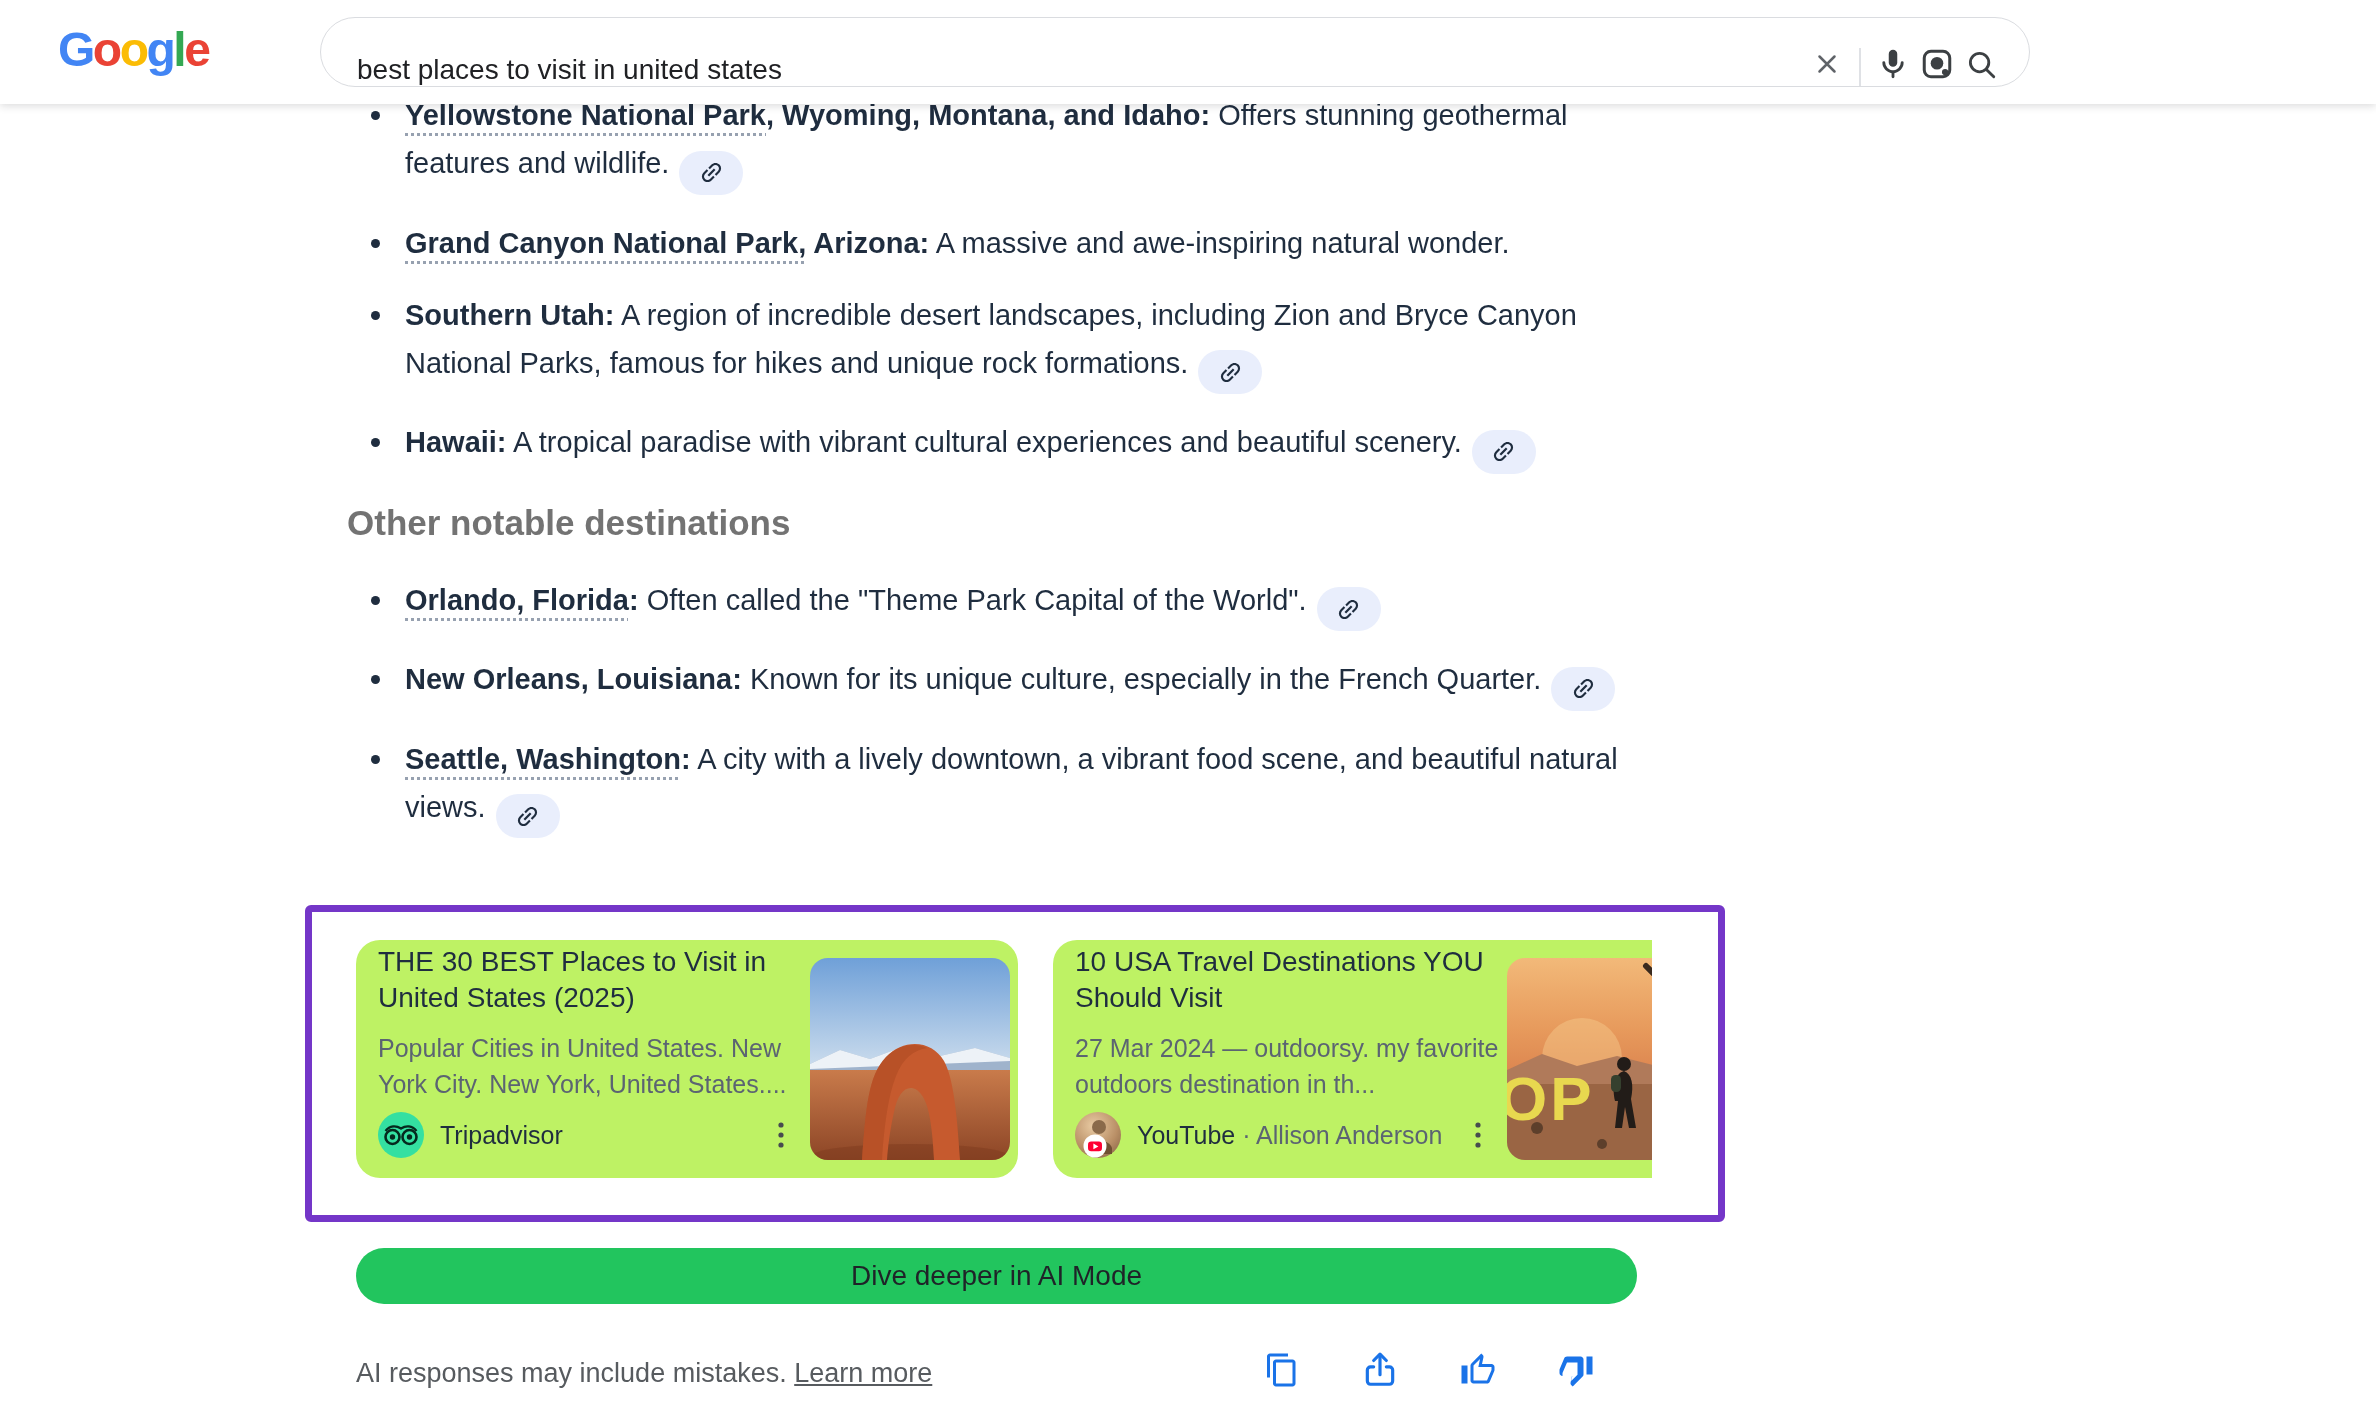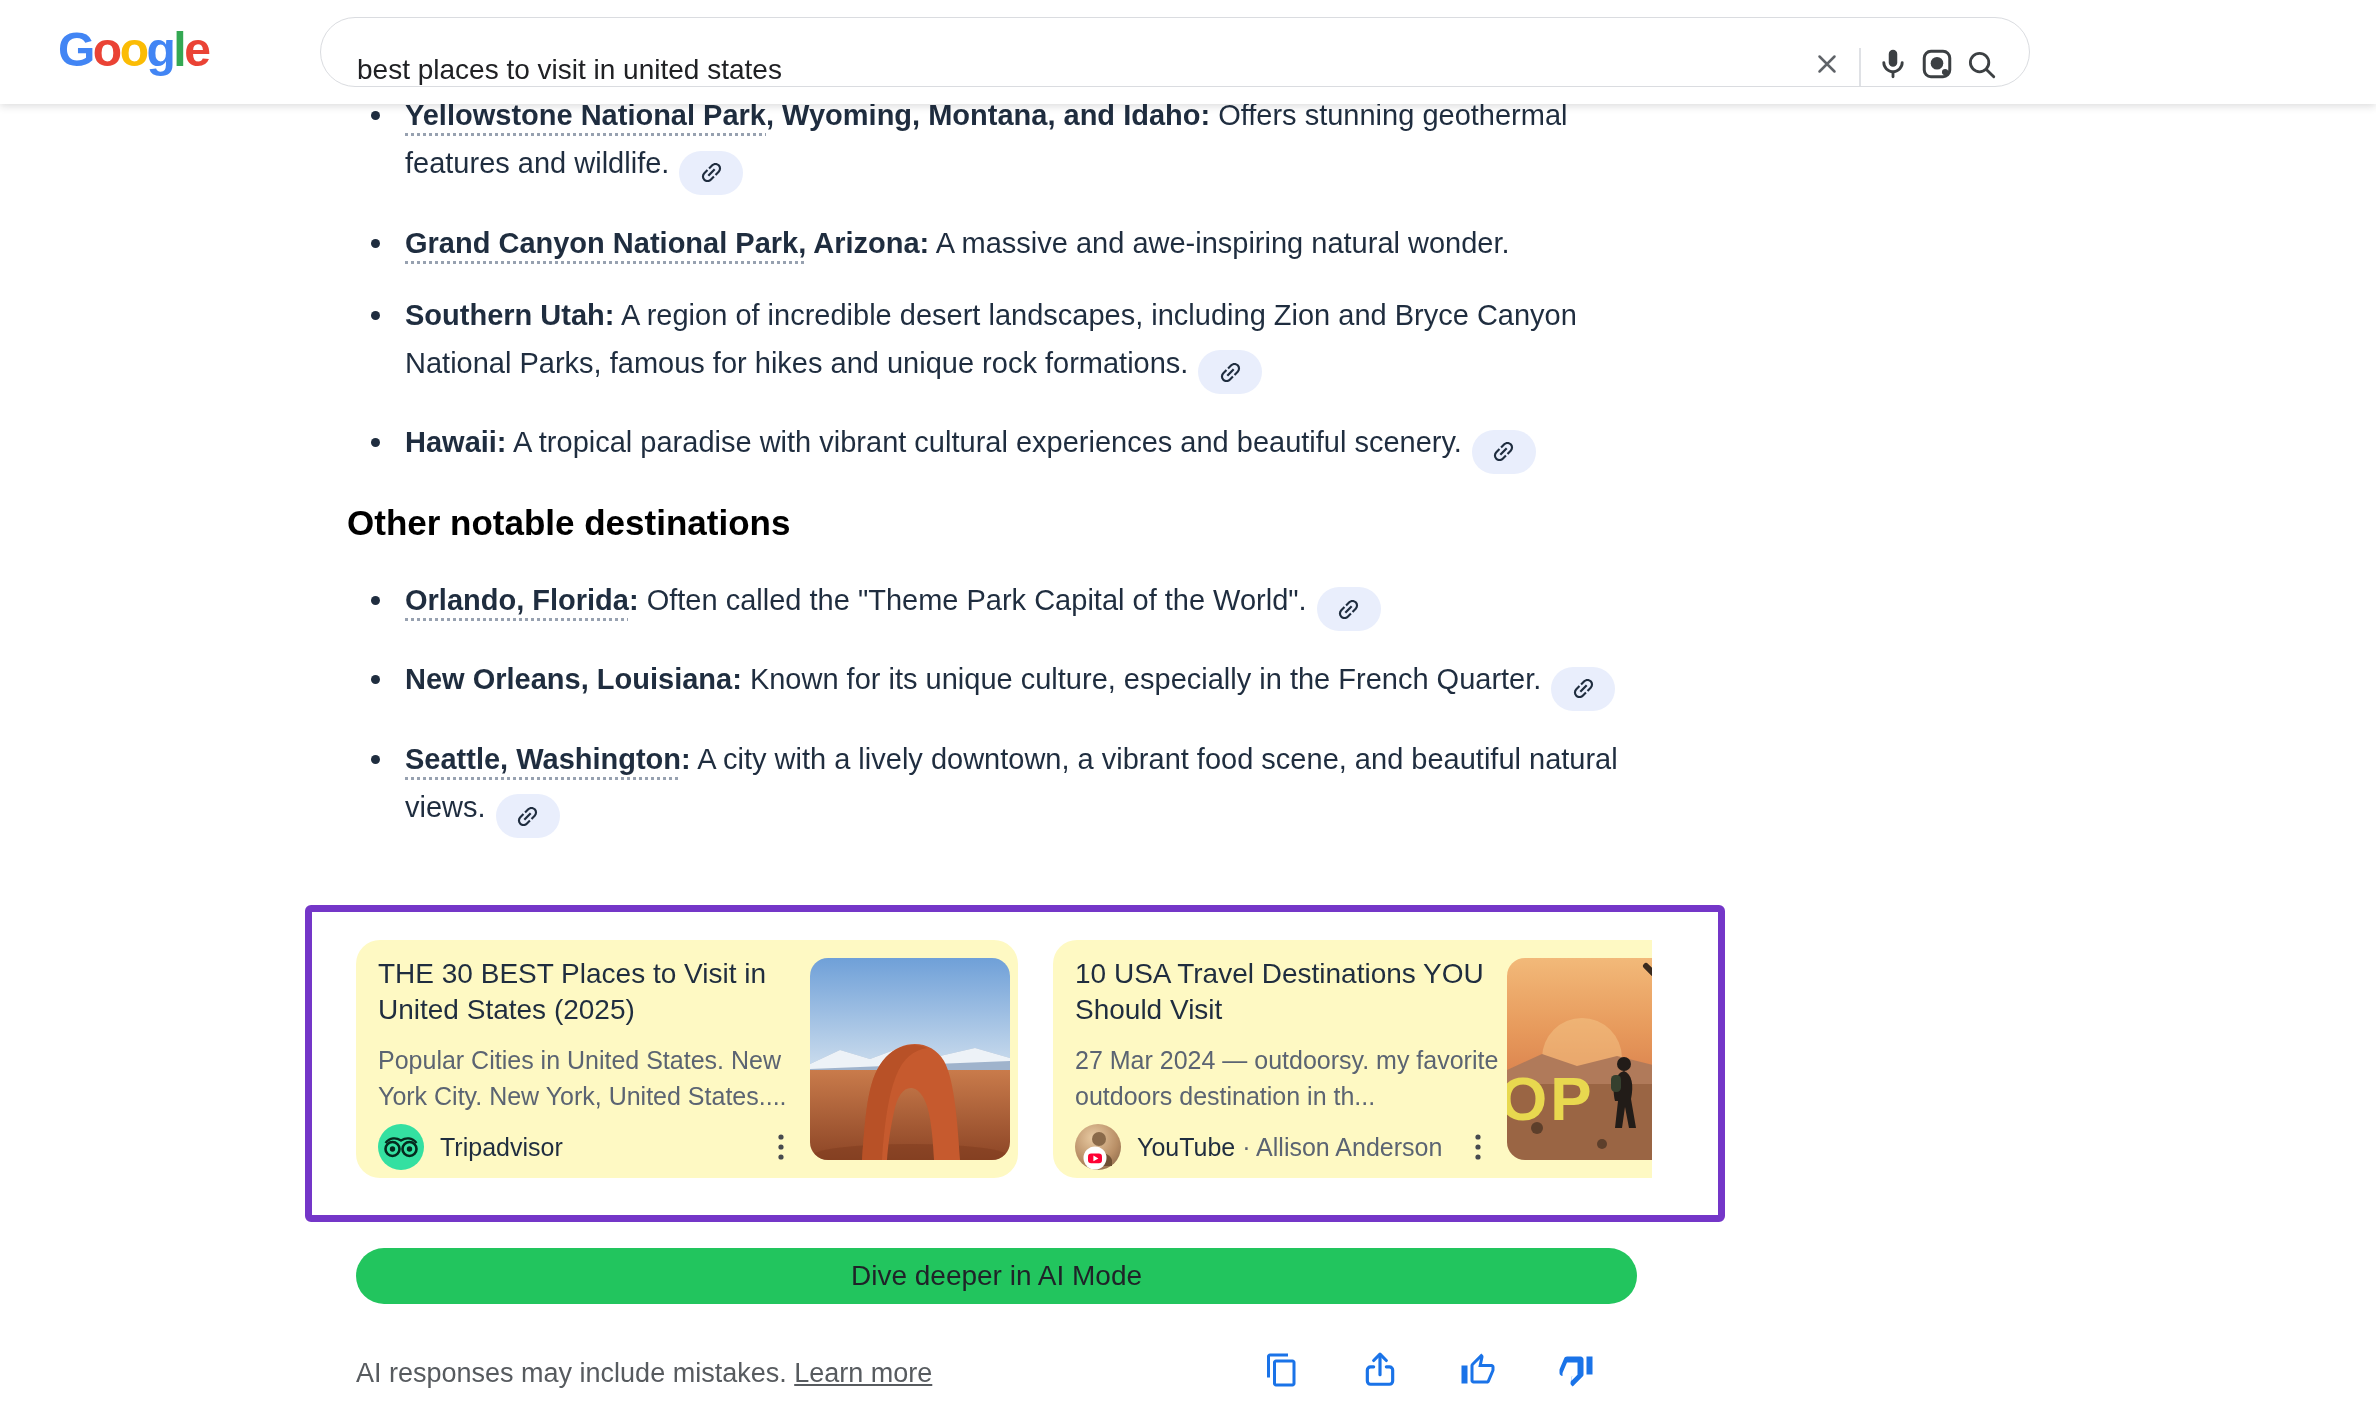--- a/index.html
+++ b/index.html
@@ -20,31 +20,31 @@
   .sb-divider { width:2px; height:38px; background:#dfe1e5; margin:0 10px; flex:none; }
 
   
   .aio { position:absolute; left:347px; top:91px; width:1293px; color:#1f2d3f; z-index:10; }
   .aio ul { list-style:none; }
   .aio li { position:relative; padding-left:58px; font-size:29px; line-height:48px; }
   .aio li + li { margin-top:24px; }
   .aio li::before { content:""; position:absolute; left:24px; top:20px; width:9px; height:9px; border-radius:50%; background:#1f2d3f; }
   .b-link { font-weight:700; text-decoration:underline dotted #97a1b0; text-decoration-thickness:3px; text-underline-offset:8px; cursor:pointer; }
   .b-bold { font-weight:700; }
-  .aio h2 { font-size:35px; line-height:46px; font-weight:700; color:#000000; margin-top:26px; }
+  .aio h2 { font-size:35px; line-height:46px; font-weight:700; color:#737373; margin-top:26px; }
   .other-list { margin-top:30px; }
   .chip { display:inline-flex; align-items:center; justify-content:center; width:64px; height:44px;
           background:#e9eefc; border-radius:22px; vertical-align:-13px; margin-left:10px; cursor:pointer; }
   .chip svg { transform:rotate(-45deg); }
 
   
   .carousel { position:absolute; left:356px; top:940px; width:1296px; height:238px; overflow:hidden;
               display:flex; z-index:10; }
-  .rcard { flex:none; width:662px; height:238px; background:#fef9c3; border-radius:24px; margin-right:35px;
-           position:relative; padding:16px 0 0 22px; }
+  .rcard { flex:none; width:662px; height:238px; background:#bef264; border-radius:24px; margin-right:35px;
+           position:relative; padding:4px 0 0 22px; }
   .card-title { width:420px; font-size:28px; line-height:36px; font-weight:500; color:#1f2d3f; cursor:pointer; }
   .card-snippet { width:426px; font-size:25px; line-height:36px; color:#5b6472; margin-top:14px; }
   .card-source { width:420px; display:flex; align-items:center; margin-top:10px; height:46px; }
   .src-icon { flex:none; width:46px; height:46px; margin-right:16px; }
   .src-label { font-size:25px; color:#1f2d3f; white-space:nowrap; }
   .src-label .author, .src-label .dot { color:#5b6472; }
   .more { margin-left:auto; margin-right:4px; cursor:pointer; display:flex; align-items:center; }
   .card-thumb { position:absolute; right:8px; top:18px; width:200px; height:202px; border-radius:18px;
                 overflow:hidden; cursor:pointer; }
 

